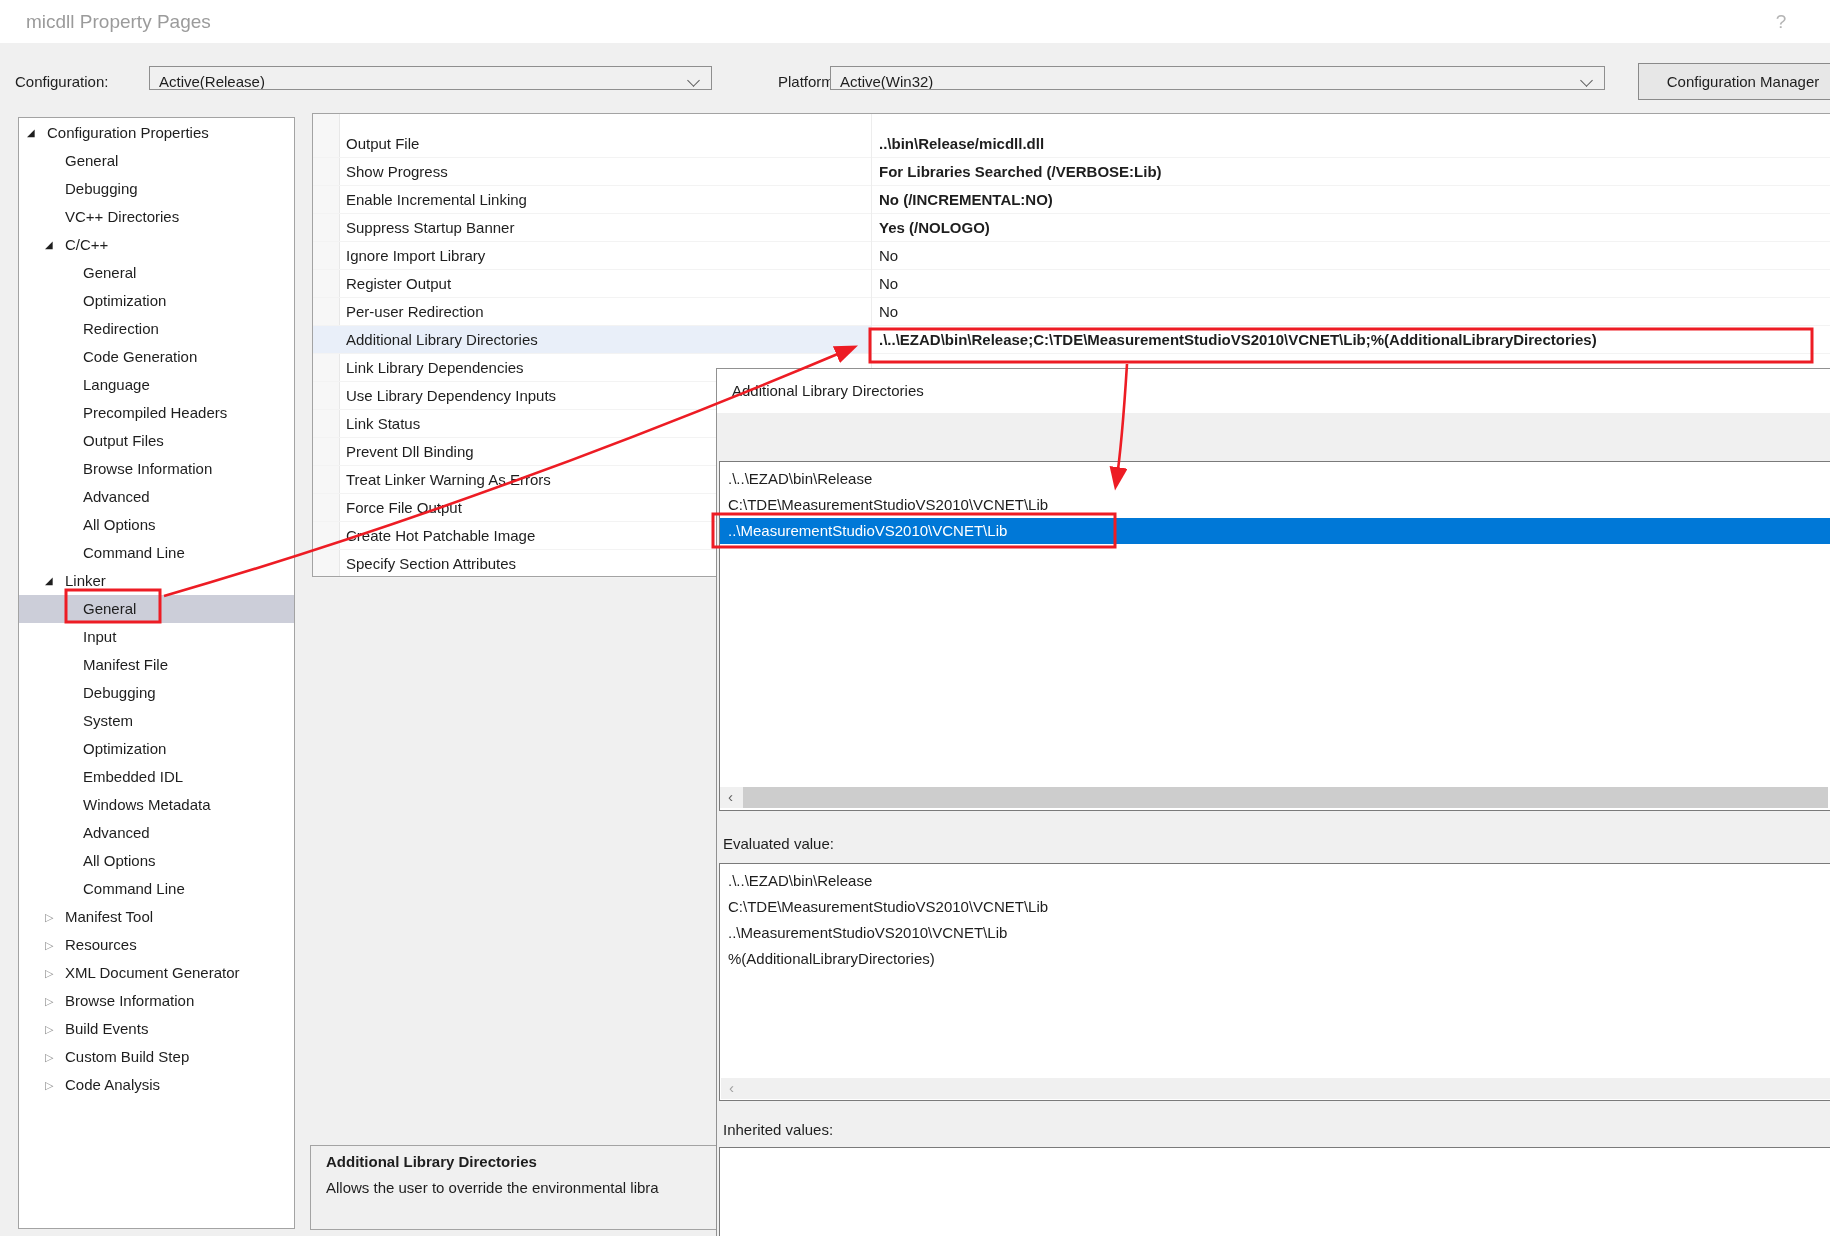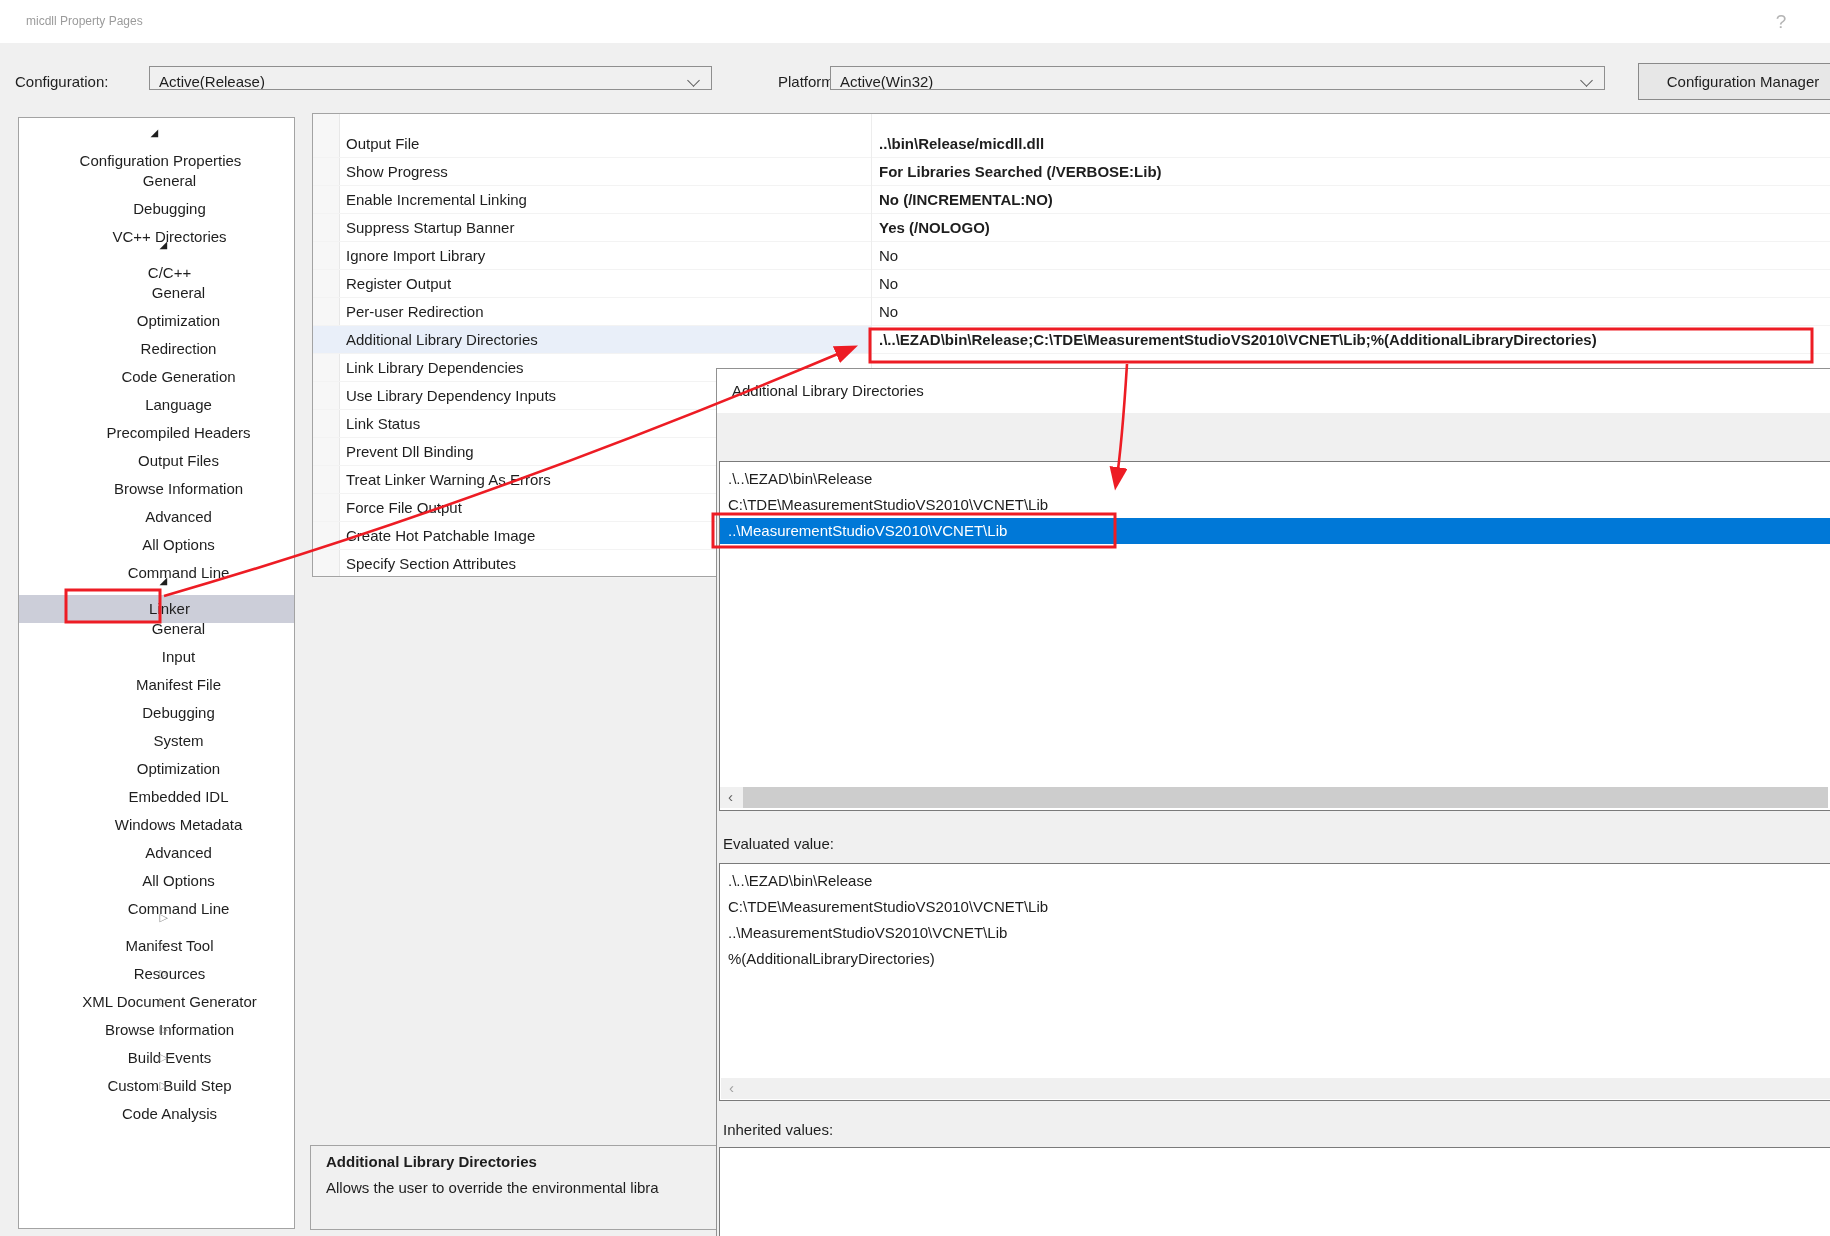--- a/index.html
+++ b/index.html
@@ -4,34 +4,34 @@
 <style>
   html,body{margin:0;padding:0;}
   body{
     width:1830px;height:1236px;position:relative;overflow:hidden;
     background:#f0f0f0;
     font-family:"Liberation Sans",sans-serif;
     font-size:15px;color:#1e1e1e;
   }
   
   .titlebar{position:absolute;left:0;top:0;width:1830px;height:43px;background:#ffffff;}
-  .win-title{position:absolute;left:26px;top:0;height:43px;line-height:43px;color:#9b9b9b;font-size:12px;white-space:nowrap;}
+  .win-title{position:absolute;left:26px;top:0;height:43px;line-height:43px;color:#9b9b9b;font-size:19px;white-space:nowrap;}
   .help-btn{position:absolute;left:1766px;top:0;height:43px;line-height:43px;width:30px;text-align:center;color:#b4b4b4;font-size:19px;cursor:pointer;}
   
   .cfg-label{position:absolute;top:66px;height:31px;line-height:31px;white-space:nowrap;}
   #lbl-config{left:15px;}
   #lbl-platform{left:742px;margin-left:36px;}
   .combo{position:absolute;top:66px;height:24px;background:#f0f0f0;border:1px solid #8f8f8f;box-sizing:border-box;line-height:29px;padding-left:9px;white-space:nowrap;overflow:hidden;cursor:default;}
   #combo-config{left:149px;width:563px;}
   #combo-platform{left:830px;width:775px;}
   .chev{position:absolute;right:13px;top:9px;width:8px;height:8px;border-right:1.6px solid #5a5a5a;border-bottom:1.6px solid #5a5a5a;transform:rotate(45deg);}
   .cfg-btn{position:absolute;left:1638px;top:63px;width:210px;height:37px;background:#e7e7e7;border:1px solid #8a8a8a;box-sizing:border-box;text-align:center;line-height:35px;white-space:nowrap;overflow:hidden;cursor:pointer;}
   
   .tree{position:absolute;left:18px;top:117px;width:277px;height:1112px;background:#ffffff;border:1px solid #a3a3a3;box-sizing:border-box;overflow:hidden;padding-top:1px;}
-  .tree-item{height:28px;line-height:28px;white-space:nowrap;cursor:pointer;display:flex;align-items:center;flex-direction:column;}
+  .tree-item{height:28px;line-height:28px;white-space:nowrap;cursor:pointer;display:flex;align-items:center;}
   .tree-item .expander-icon{display:inline-block;width:20px;flex:0 0 20px;font-size:10px;color:#1e1e1e;text-align:left;visibility:hidden;}
   .tree-item.expanded .expander-icon{visibility:visible;}
   .tree-item.expanded .expander-icon::before{content:"◢";}
   .tree-item.collapsed .expander-icon{visibility:visible;color:#8a8a8a;}
   .tree-item.collapsed .expander-icon::before{content:"▷";font-size:11px;}
   .tree-item.lvl0{padding-left:8px;}
   .tree-item.lvl1{padding-left:26px;}
   .tree-item.lvl2{padding-left:44px;}
   .tree-item.selected{background:#ccced9;}
   

